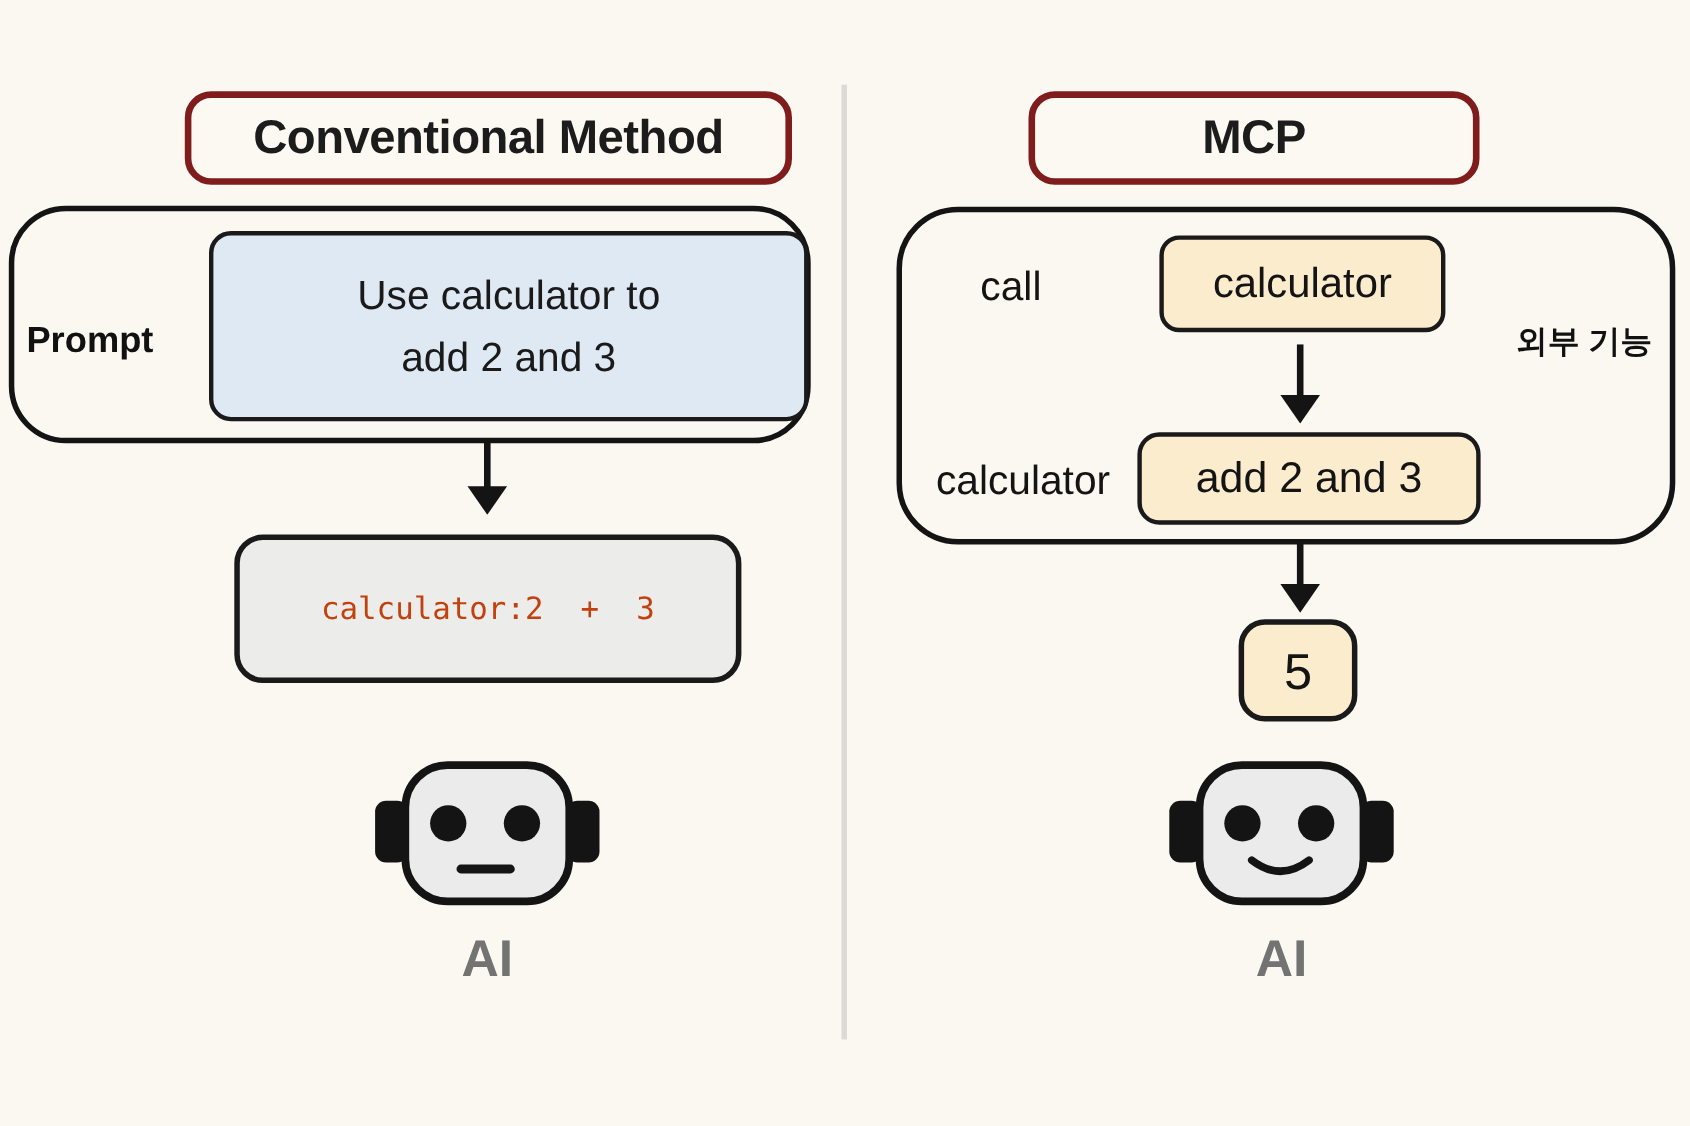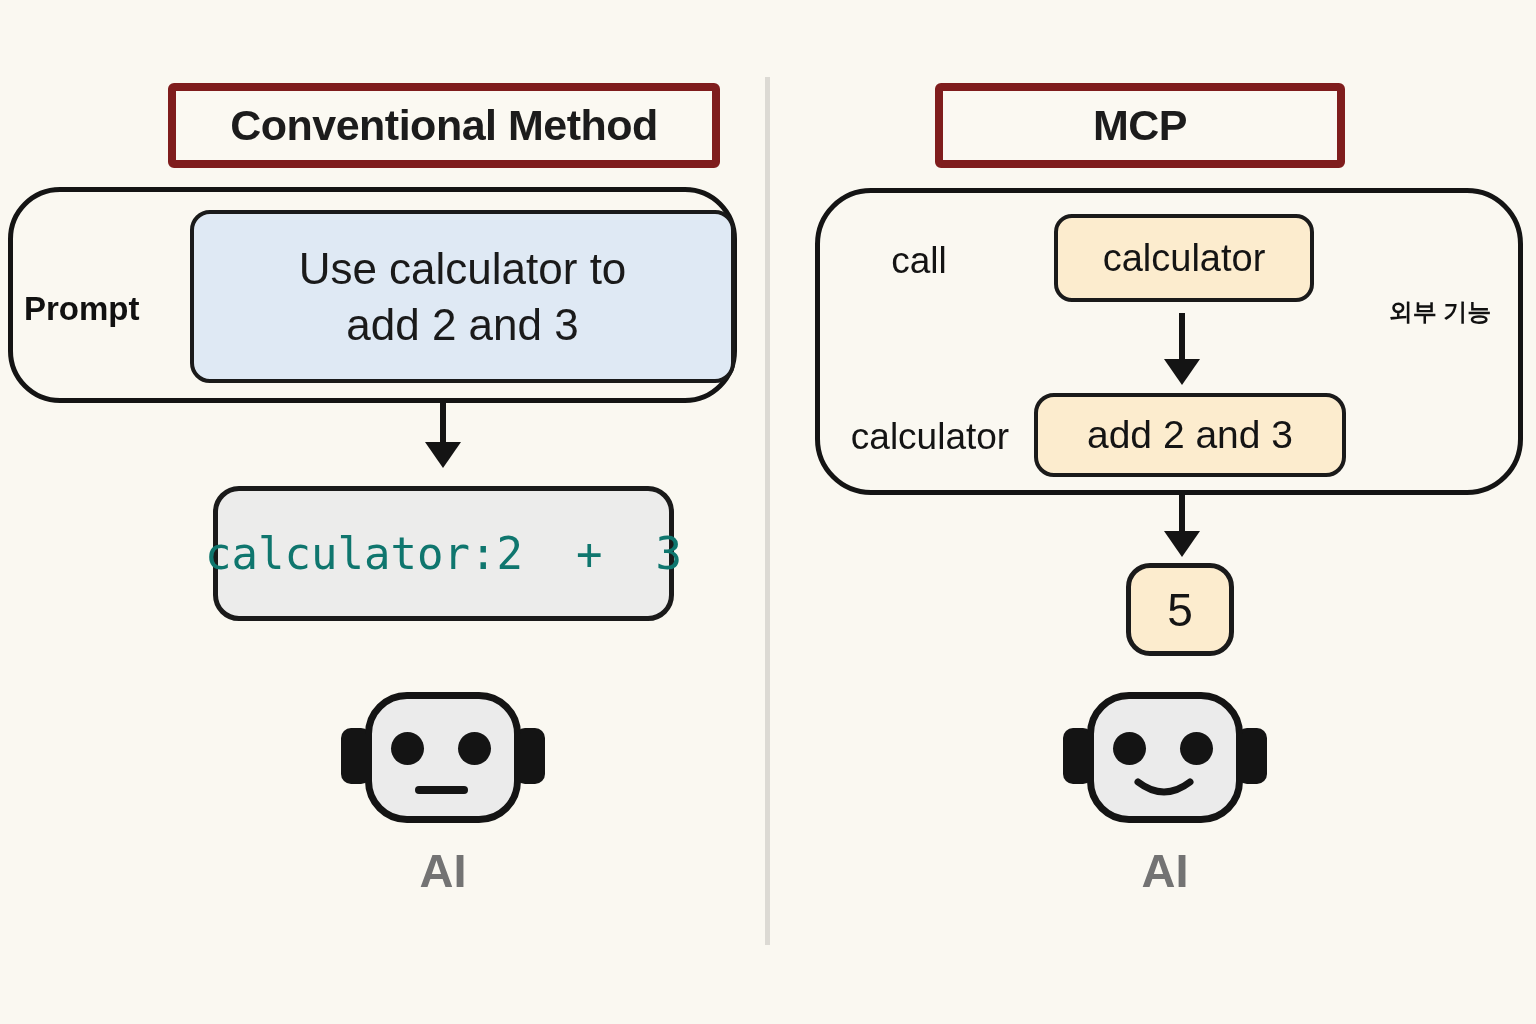--- a/index.html
+++ b/index.html
@@ -4,42 +4,42 @@
 <style>
   html,body{margin:0;padding:0;}
   body{
     width:1536px;height:1024px;position:relative;overflow:hidden;
     background:#FAF8F1;
     font-family:"Liberation Sans","DejaVu Sans",sans-serif;
     color:#161616;
   }
   .abs{position:absolute;box-sizing:border-box;}
   .outline-box{
-    background:#FBF9F2;border:8px solid #7f1d1d;border-radius:6px;
+    background:#FBF9F2;border:6px solid #7f1d1d;border-radius:24px;
     display:flex;align-items:center;justify-content:center;
   }
   .title-text{font-weight:700;font-size:43px;letter-spacing:-0.5px;color:#1c1c1c;}
   .bubble{
     background:#FAF8F1;border:5px solid #141414;border-radius:54px;
   }
   .fill-box{
     border:4px solid #1a1a1a;display:flex;align-items:center;justify-content:center;
     text-align:center;
   }
   .blue{background:#DFE9F4;border-radius:20px;}
   .tan{background:#FCECCE;border-radius:18px;}
   .gray{background:#ECECEB;border-radius:26px;border-width:5px;}
   .label{font-size:37px;font-weight:500;color:#141414;}
   .small-label{font-size:33px;font-weight:600;color:#111;}
-  .prompt-text{font-size:44px;font-weight:500;line-height:56px;color:#1a1a1a;text-align:center;}
+  .prompt-text{font-size:37px;font-weight:500;line-height:56px;color:#1a1a1a;text-align:center;}
   .code-text{
     font-family:"DejaVu Sans Mono","Liberation Mono",monospace;
-    font-size:44px;color:#0f766e;white-space:pre;
+    font-size:28px;color:#c2410c;white-space:pre;
   }
-  .korean{font-size:24px;font-weight:700;line-height:55px;text-align:center;color:#111;}
+  .korean{font-size:29px;font-weight:700;line-height:55px;text-align:center;color:#111;}
   .ai-label{font-size:47px;font-weight:700;text-align:center;color:#737373;}
   .divider{background:#DCDAD4;}
   
   .robot{width:204px;height:131px;}
   .robot .head{
     position:absolute;left:24px;top:0;width:156px;height:131px;
     background:#EBEBEB;border:7px solid #141414;border-radius:42px;box-sizing:border-box;
   }
   .robot .ear{
     position:absolute;top:36px;width:30px;height:56px;background:#141414;border-radius:10px;

